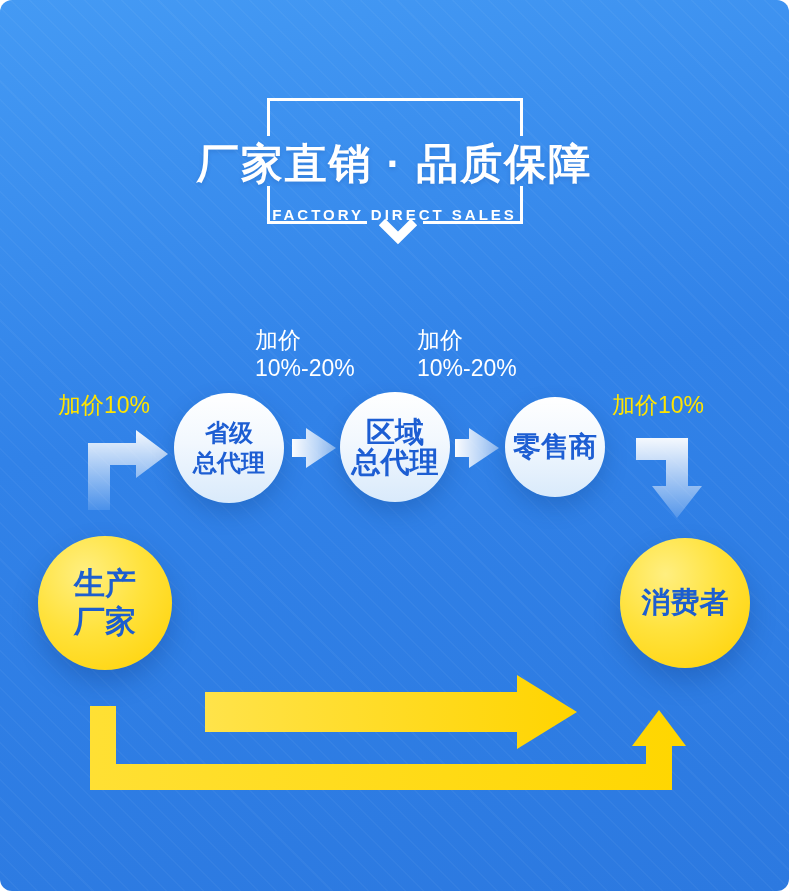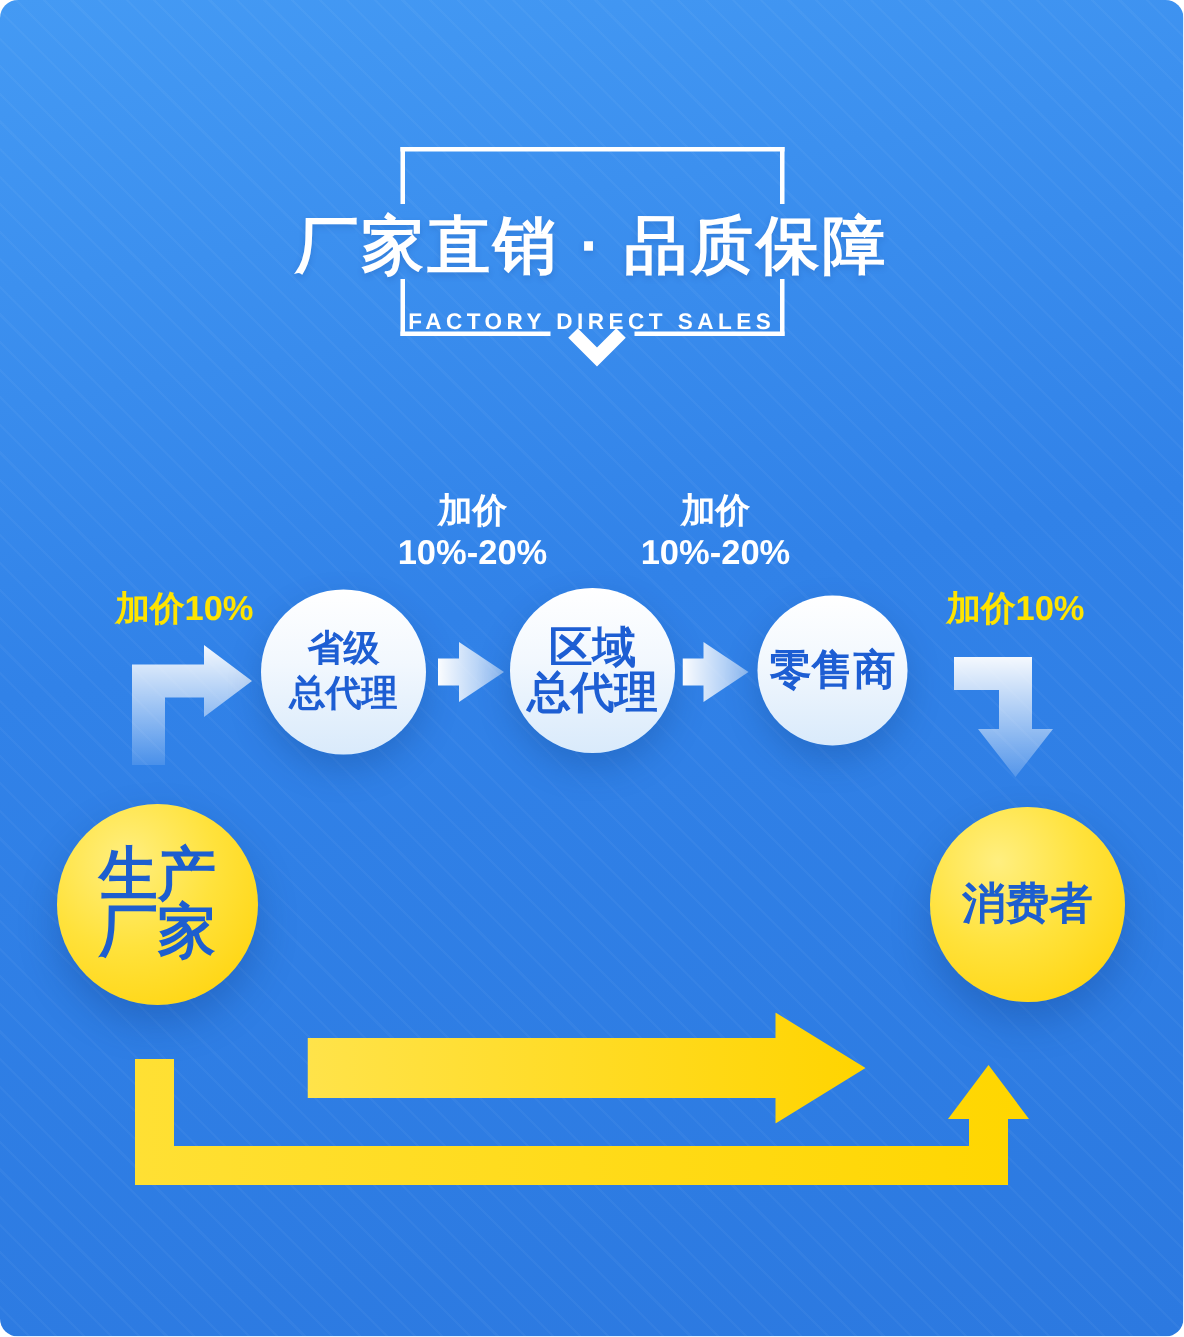--- a/index.html
+++ b/index.html
@@ -8,21 +8,21 @@
     position:relative;
     width:789px;height:891px;
     overflow:hidden;
     background:
       repeating-linear-gradient(45deg, rgba(255,255,255,0.035) 0 1.5px, rgba(255,255,255,0) 1.5px 13px),
       linear-gradient(170deg,#449af4 0%, #3182e8 45%, #2c79e0 100%);
     border-radius: 12px;
   }
   .abs{position:absolute;}
   .seg{position:absolute;background:#ffffff;}
-  .lbl{position:absolute;font-weight:bold;text-align:center;}
+  .lbl{position:absolute;font-weight:normal;text-align:left;}
   .lbl-yellow{color:#ffe400;}
   .lbl-white{color:#ffffff;}
   .title{
     position:absolute;left:0;right:0;top:136px;
     text-align:center;color:#ffffff;font-weight:bold;
     font-size:42px;letter-spacing:2px;
     text-shadow:0 2px 4px rgba(10,50,130,0.18);
   }
   .subtitle{
     position:absolute;left:0;right:0;top:194px;
@@ -143,21 +143,21 @@
         </linearGradient>
       </defs>
       <polygon points="0,15 14,15 14,4 44,24 14,44 14,33 0,33" fill="url(#g-mid2)"></polygon>
     </svg>
   </div>
 
   <div class="node node-white" style="left:505px;top:397px;width:100px;height:100px;font-size:28px">
     <span>零售商</span>
   </div>
 
-  <div class="node node-yellow" style="left:38px;top:536px;width:134px;height:134px;font-size:39px;line-height:38px">
+  <div class="node node-yellow" style="left:38px;top:536px;width:134px;height:134px;font-size:31px;line-height:38px">
     <span>生产</span>
     <span>厂家</span>
   </div>
 
   <div class="node node-yellow" style="left:620px;top:538px;width:130px;height:130px;font-size:29px">
     <span>消费者</span>
   </div>
 
   <div class="abs" style="left:205px;top:675px">
     <svg width="372" height="74">

